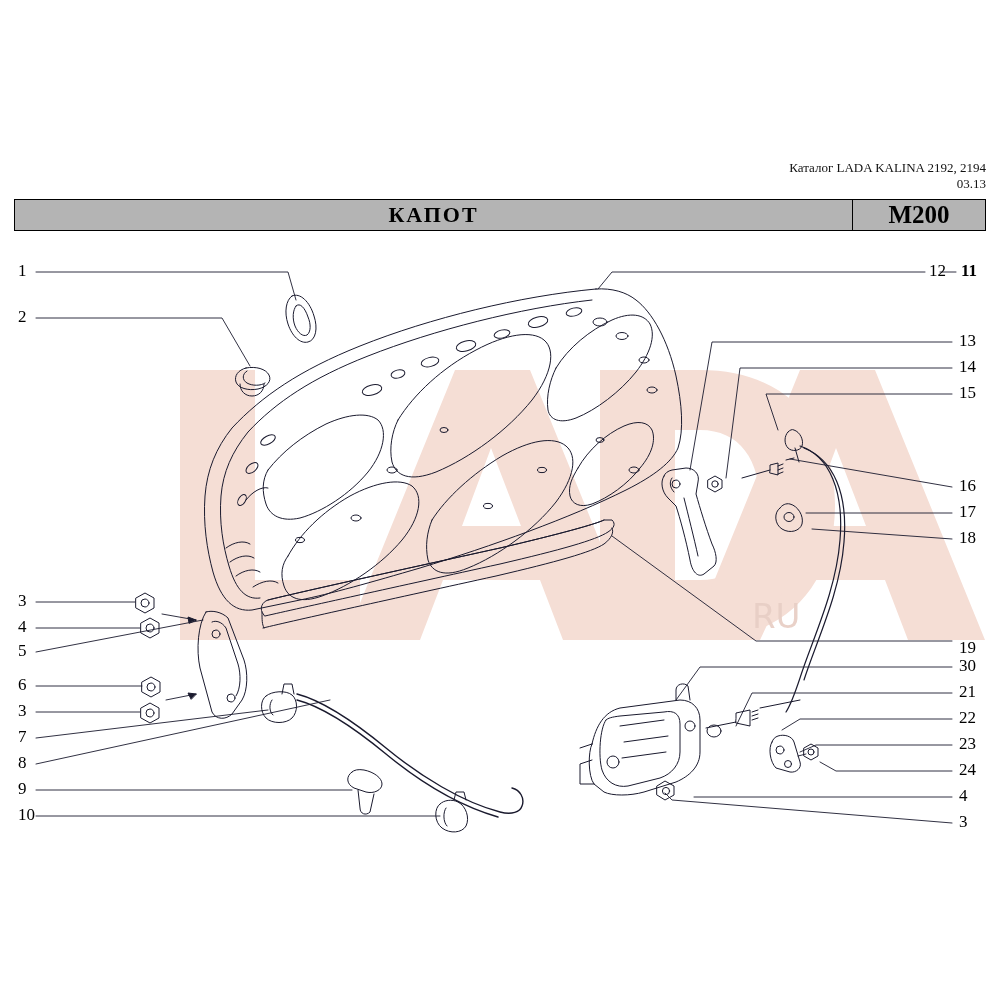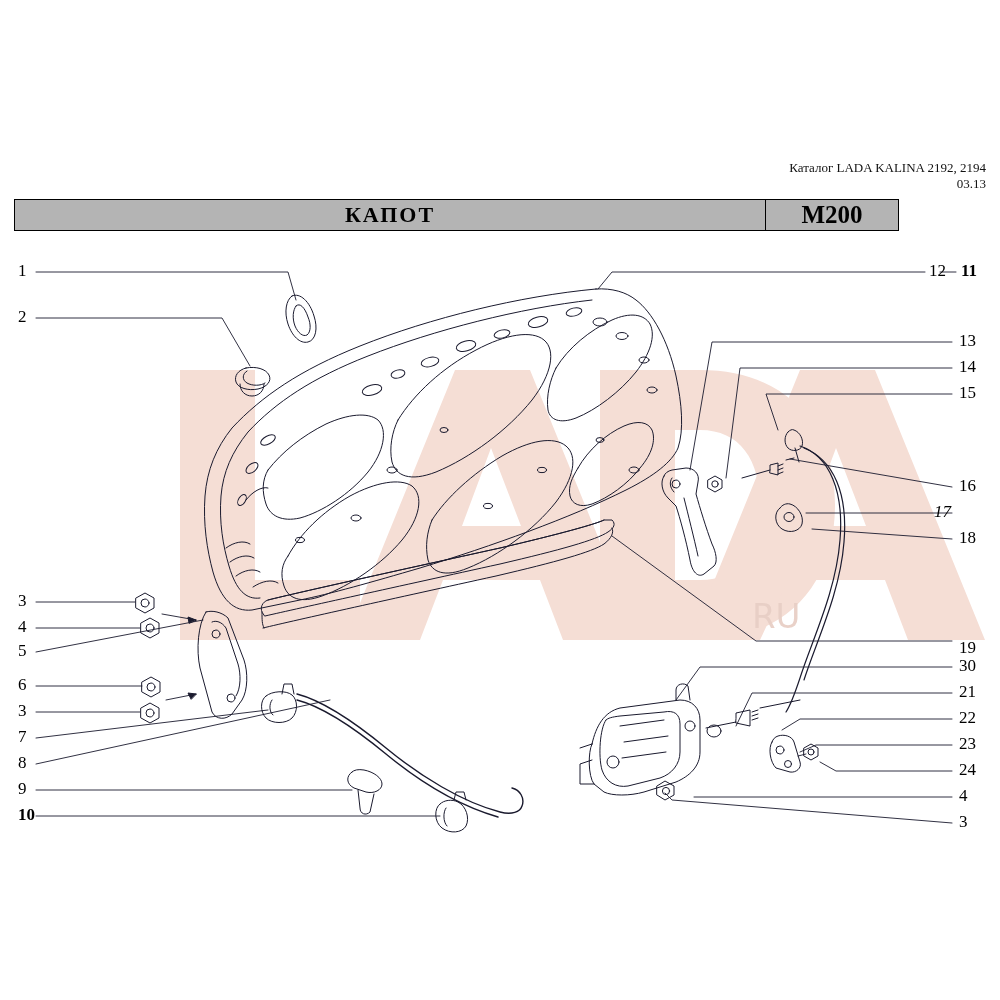--- a/index.html
+++ b/index.html
@@ -24,21 +24,21 @@
     text-align: right;
     font-family: "Liberation Serif", serif;
     font-size: 13px;
     color: #111;
     line-height: 1.25;
   }
   .title-bar {
     position: absolute;
     left: 14px;
     top: 199px;
-    width: 885px;
+    width: 972px;
     height: 32px;
     border: 1.5px solid #000;
     background: #b4b4b4;
     box-sizing: border-box;
     display: flex;
     align-items: stretch;
   }
   .title-bar .title-main {
     flex: 1;
     display: flex;
@@ -388,29 +388,29 @@
   <div class="callout left" style="left:18px;  top:262px;">1</div>
   <div class="callout left" style="left:18px;  top:308px;">2</div>
   <div class="callout left" style="left:18px;  top:592px;">3</div>
   <div class="callout left" style="left:18px;  top:618px;">4</div>
   <div class="callout left" style="left:18px;  top:642px;">5</div>
   <div class="callout left" style="left:18px;  top:676px;">6</div>
   <div class="callout left" style="left:18px;  top:702px;">3</div>
   <div class="callout left" style="left:18px;  top:728px;">7</div>
   <div class="callout left" style="left:18px;  top:754px;">8</div>
   <div class="callout left" style="left:18px;  top:780px;">9</div>
-  <div class="callout left" style="left:18px;  top:806px;font-weight:bold;">10</div>
+  <div class="callout left" style="left:18px;  top:806px;">10</div>
 
   <div class="callout right" style="left:929px; top:262px;">12</div>
   <div class="callout right" style="left:961px; top:262px;font-weight:bold;">11</div>
   <div class="callout right" style="left:959px; top:332px;">13</div>
   <div class="callout right" style="left:959px; top:358px;">14</div>
   <div class="callout right" style="left:959px; top:384px;">15</div>
   <div class="callout right" style="left:959px; top:477px;">16</div>
-  <div class="callout right" style="left:934px; top:503px;font-style:italic;">17</div>
+  <div class="callout right" style="left:959px; top:503px;">17</div>
   <div class="callout right" style="left:959px; top:529px;">18</div>
   <div class="callout right" style="left:959px; top:631px;margin-top:8px;">19</div>
   <div class="callout right" style="left:959px; top:657px;">30</div>
   <div class="callout right" style="left:959px; top:683px;">21</div>
   <div class="callout right" style="left:959px; top:709px;">22</div>
   <div class="callout right" style="left:959px; top:735px;">23</div>
   <div class="callout right" style="left:959px; top:761px;">24</div>
   <div class="callout right" style="left:959px; top:787px;">4</div>
   <div class="callout right" style="left:959px; top:813px;">3</div>
 

